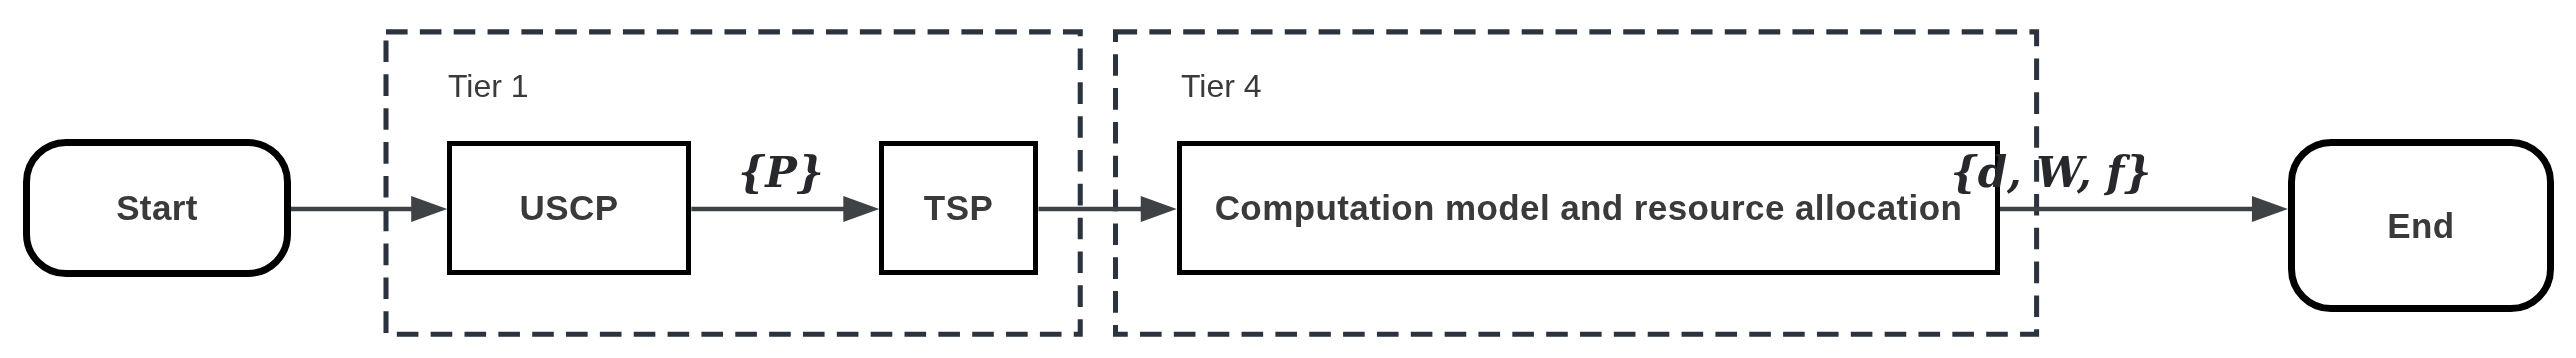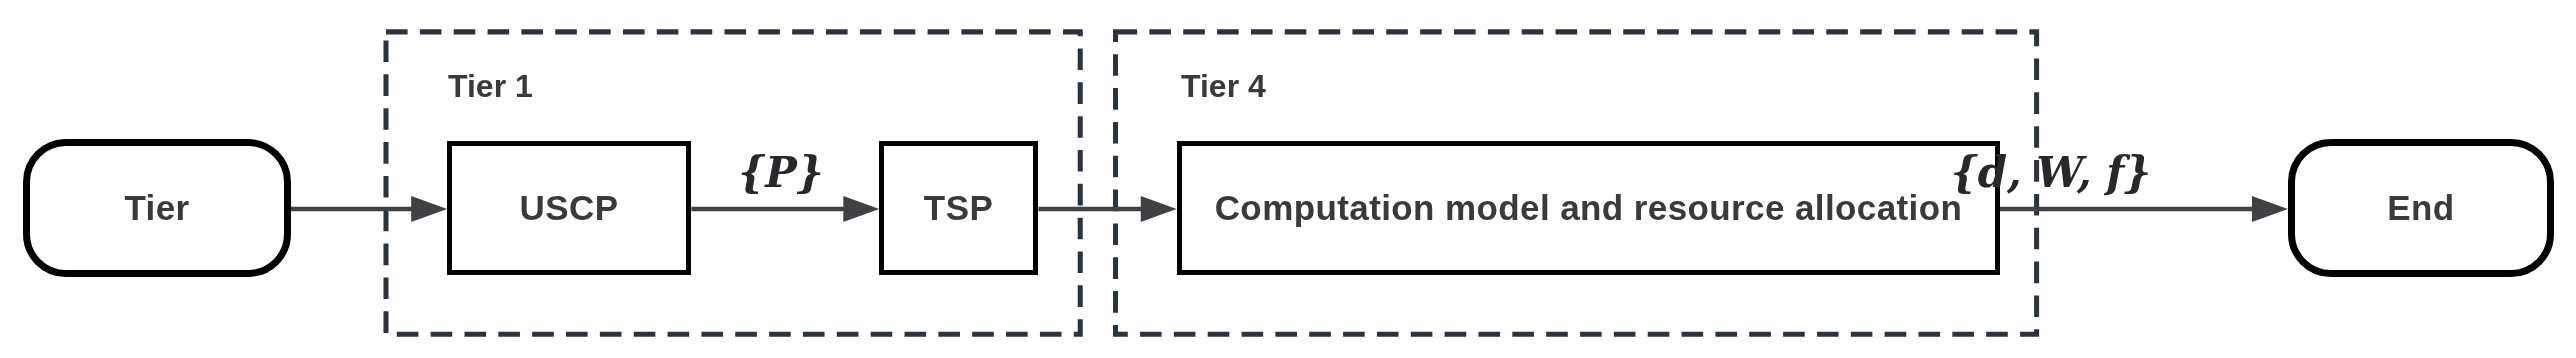--- a/index.html
+++ b/index.html
@@ -39,27 +39,27 @@
     white-space: nowrap;
   }
   .pill {
     border: 7.2px solid var(--solid, #000000);
     border-radius: 43px;
   }
   .box {
     border: 5px solid var(--solid, #000000);
   }
   #start-node { left: 23px;  top: 139px; width: 268px;  height: 138px; }
-  #end-node   { left: 2288px; top: 139px; width: 266px; height: 138px; }
+  #end-node   { left: 2288px; top: 139px; width: 266px; height: 173px; }
   #uscp-node  { left: 447px;  top: 141px; width: 244px;  height: 134px; }
   #tsp-node   { left: 879px; top: 141px; width: 159px;  height: 134px; }
   #comp-node  { left: 1177px; top: 141px; width: 823px; height: 134px; text-align: right; }
   .tier-label {
     position: absolute;
-    font-weight: bold;
+    font-weight: normal;
     font-size: 32px;
     color: var(--node-text, #3a3a3a);
     white-space: nowrap;
   }
   #tier1-label { left: 448px;  top: 68px; }
   #tier2-label { left: 1181px; top: 68px; }
   .math-label {
     position: absolute;
     font-family: "DejaVu Serif", serif;
     font-style: italic;
@@ -115,21 +115,21 @@
       <polygon class="flow-head" points="1584,272 1584,308 1634,290"></polygon>
     </g>
 
     <g>
       <line class="flow-line" x1="2777" y1="290" x2="3131" y2="290"></line>
       <polygon class="flow-head" points="3127,272 3127,308 3177,290"></polygon>
     </g>
   </svg>
 
   <div class="node pill" id="start-node">
-    <span class="nlabel">Tier</span>
+    <span class="nlabel">Start</span>
   </div>
 
   <div class="node pill" id="end-node">
     <span class="nlabel">End</span>
   </div>
 
   <div class="node box" id="tsp-node">
     <span class="nlabel">TSP</span>
   </div>
 

